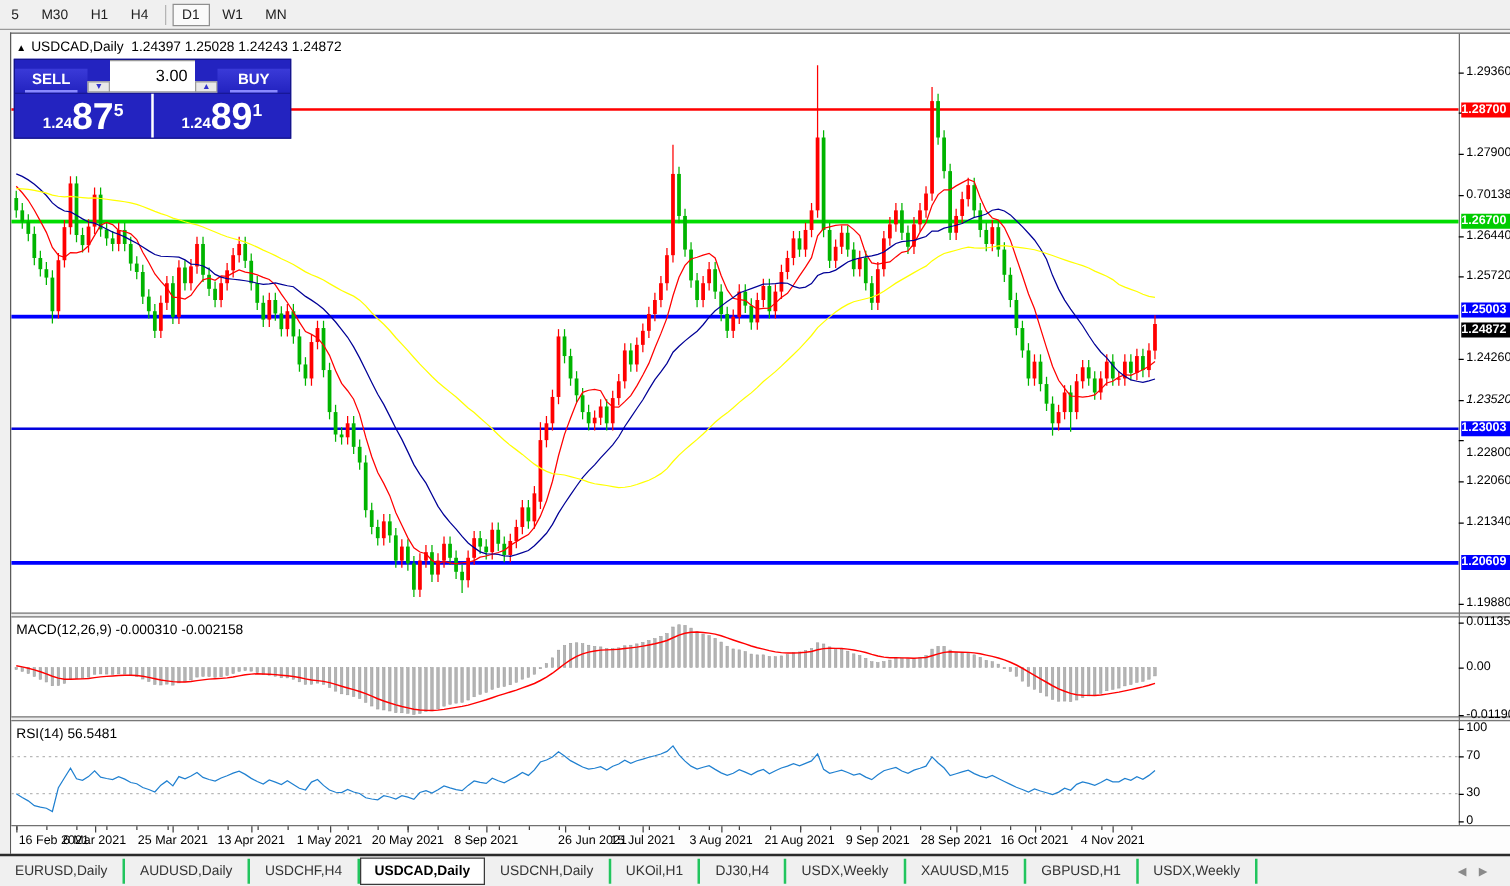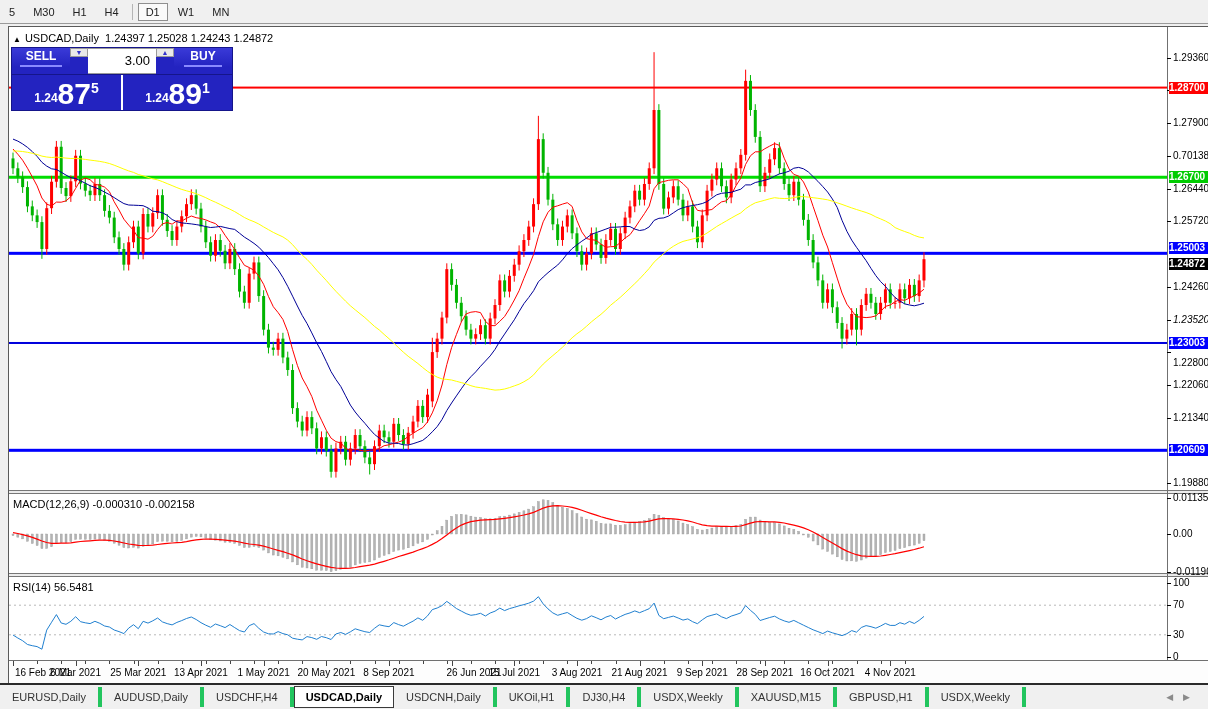--- a/index.html
+++ b/index.html
@@ -24,38 +24,38 @@
     border-top:1px solid #707070;box-sizing:border-box;}
   .date-lbl{position:absolute;top:6px;transform:translateX(-50%);font-size:10px;color:#000;white-space:nowrap;}
   .d-tick{position:absolute;top:0;width:1px;background:#444;}
   .ax-lbl{position:absolute;left:1164px;font-size:10px;color:#000;white-space:nowrap;}
   .ax-dash{position:absolute;left:1158px;width:4px;height:1px;background:#000;}
   .badge{position:absolute;left:1160px;width:40px;height:12px;line-height:12px;
     font-size:10px;font-weight:bold;color:#fff;z-index:6;}
   
   .trade-panel{position:absolute;left:2px;top:20px;width:220px;height:62px;background:#2323c0;
     border:1px solid #15158a;z-index:10;}
-  .tp-top{display:flex;height:26px;align-items:flex-start;}
+  .tp-top{display:flex;height:26px;align-items:flex-end;}
   .tp-btn{width:58px;background:linear-gradient(#3a3ad8,#2323c0);color:#fff;font-size:12px;font-weight:bold;
     display:flex;align-items:center;justify-content:center;cursor:pointer;}
   .tp-btn span{border-bottom:2px solid #8a8aff;padding:1px 6px 2px 6px;}
   .tp-spin{width:18px;background:#e9e9e9;border:1px solid #9a9a9a;color:#3333cc;font-size:7px;
     display:flex;align-items:center;justify-content:center;cursor:pointer;box-sizing:border-box;}
   .tp-vol{flex:1;background:#fff;border:1px solid #9a9a9a;border-left:none;border-right:none;
     font-size:13px;color:#000;text-align:right;padding:0 6px;line-height:24px;}
   .tp-prices{display:flex;height:35px;border-top:1px solid #15158a;}
   .tp-cell{flex:1;color:#fff;display:flex;align-items:flex-end;justify-content:center;padding-bottom:2px;}
   .tp-cell:first-child{border-right:2px solid #fff;}
   .tp-pre{font-size:12px;font-weight:bold;margin-bottom:3px;}
   .tp-big{font-size:30px;font-weight:bold;line-height:28px;}
   .tp-sup{font-size:14px;font-weight:bold;margin-bottom:12px;}
   
   .tab-bar{position:absolute;left:0;top:683px;width:1208px;height:26px;background:#f0f0f0;
     border-top:2px solid #2b2b2b;display:flex;align-items:center;box-sizing:border-box;}
-  .tab{font-size:11px;color:#333;padding:4px 12px;border-right:4px solid #22c55e;white-space:nowrap;cursor:pointer;}
+  .tab{font-size:11px;color:#333;padding:4px 12px;border-right:2px solid #22c55e;white-space:nowrap;cursor:pointer;}
   .tab.active{background:#fff;border:1px solid #3a3a3a;font-weight:bold;color:#000;padding:4px 11px;}
   .tab-arrows{margin-left:auto;padding-right:8px;color:#8a8a8a;font-size:9px;letter-spacing:10px;cursor:pointer;}
 </style>
 </head>
 <body>
 
 <div class="toolbar" id="toolbar">
     <div class="tf-btn">5</div>
     <div class="tf-btn">M30</div>
     <div class="tf-btn">H1</div>

